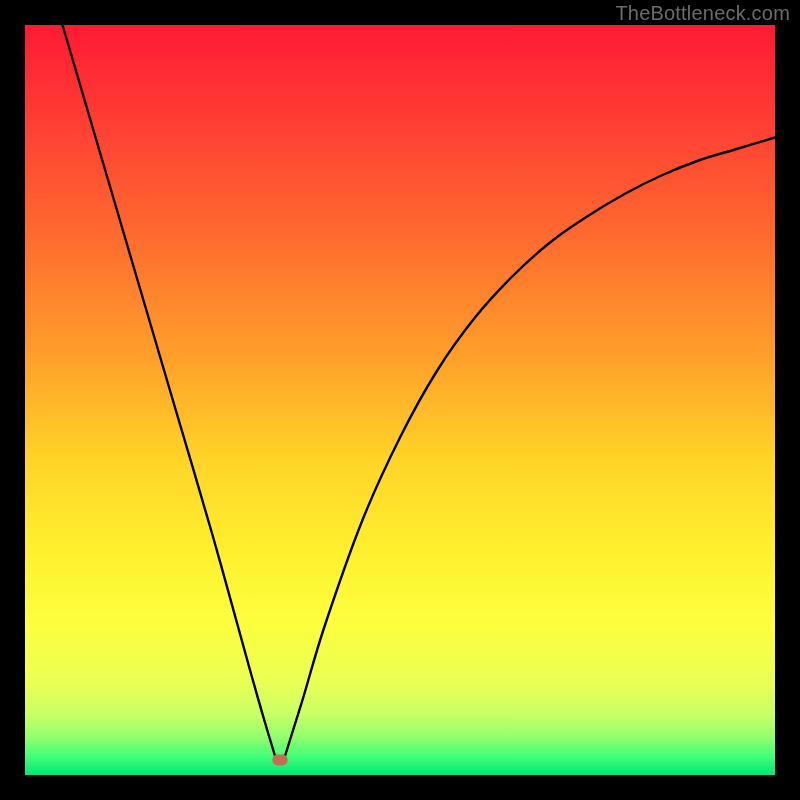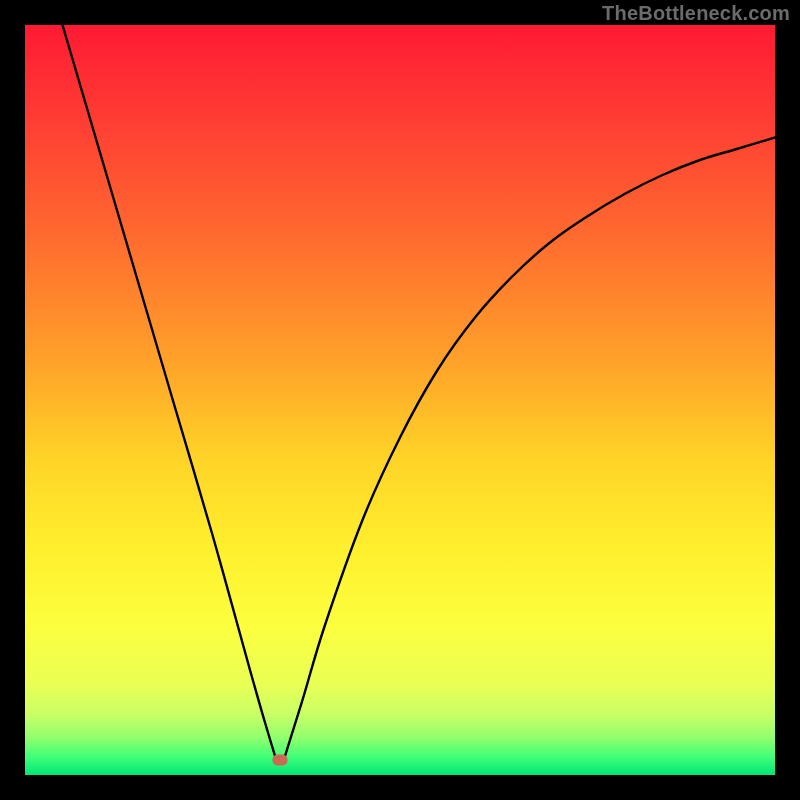--- a/index.html
+++ b/index.html
@@ -39,21 +39,21 @@
       #42ff78 97.5%,
       #00e676 100%
     );
   }
   .watermark {
     position: absolute;
     top: 2px;
     right: 10px;
     color: #6b6b6b;
     font-size: 20px;
-    font-weight: 700;
+    font-weight: 400;
     letter-spacing: 0.2px;
     user-select: none;
   }
   svg.curve {
     position: absolute;
     left: 0;
     top: 0;
     width: 750px;
     height: 750px;
   }

